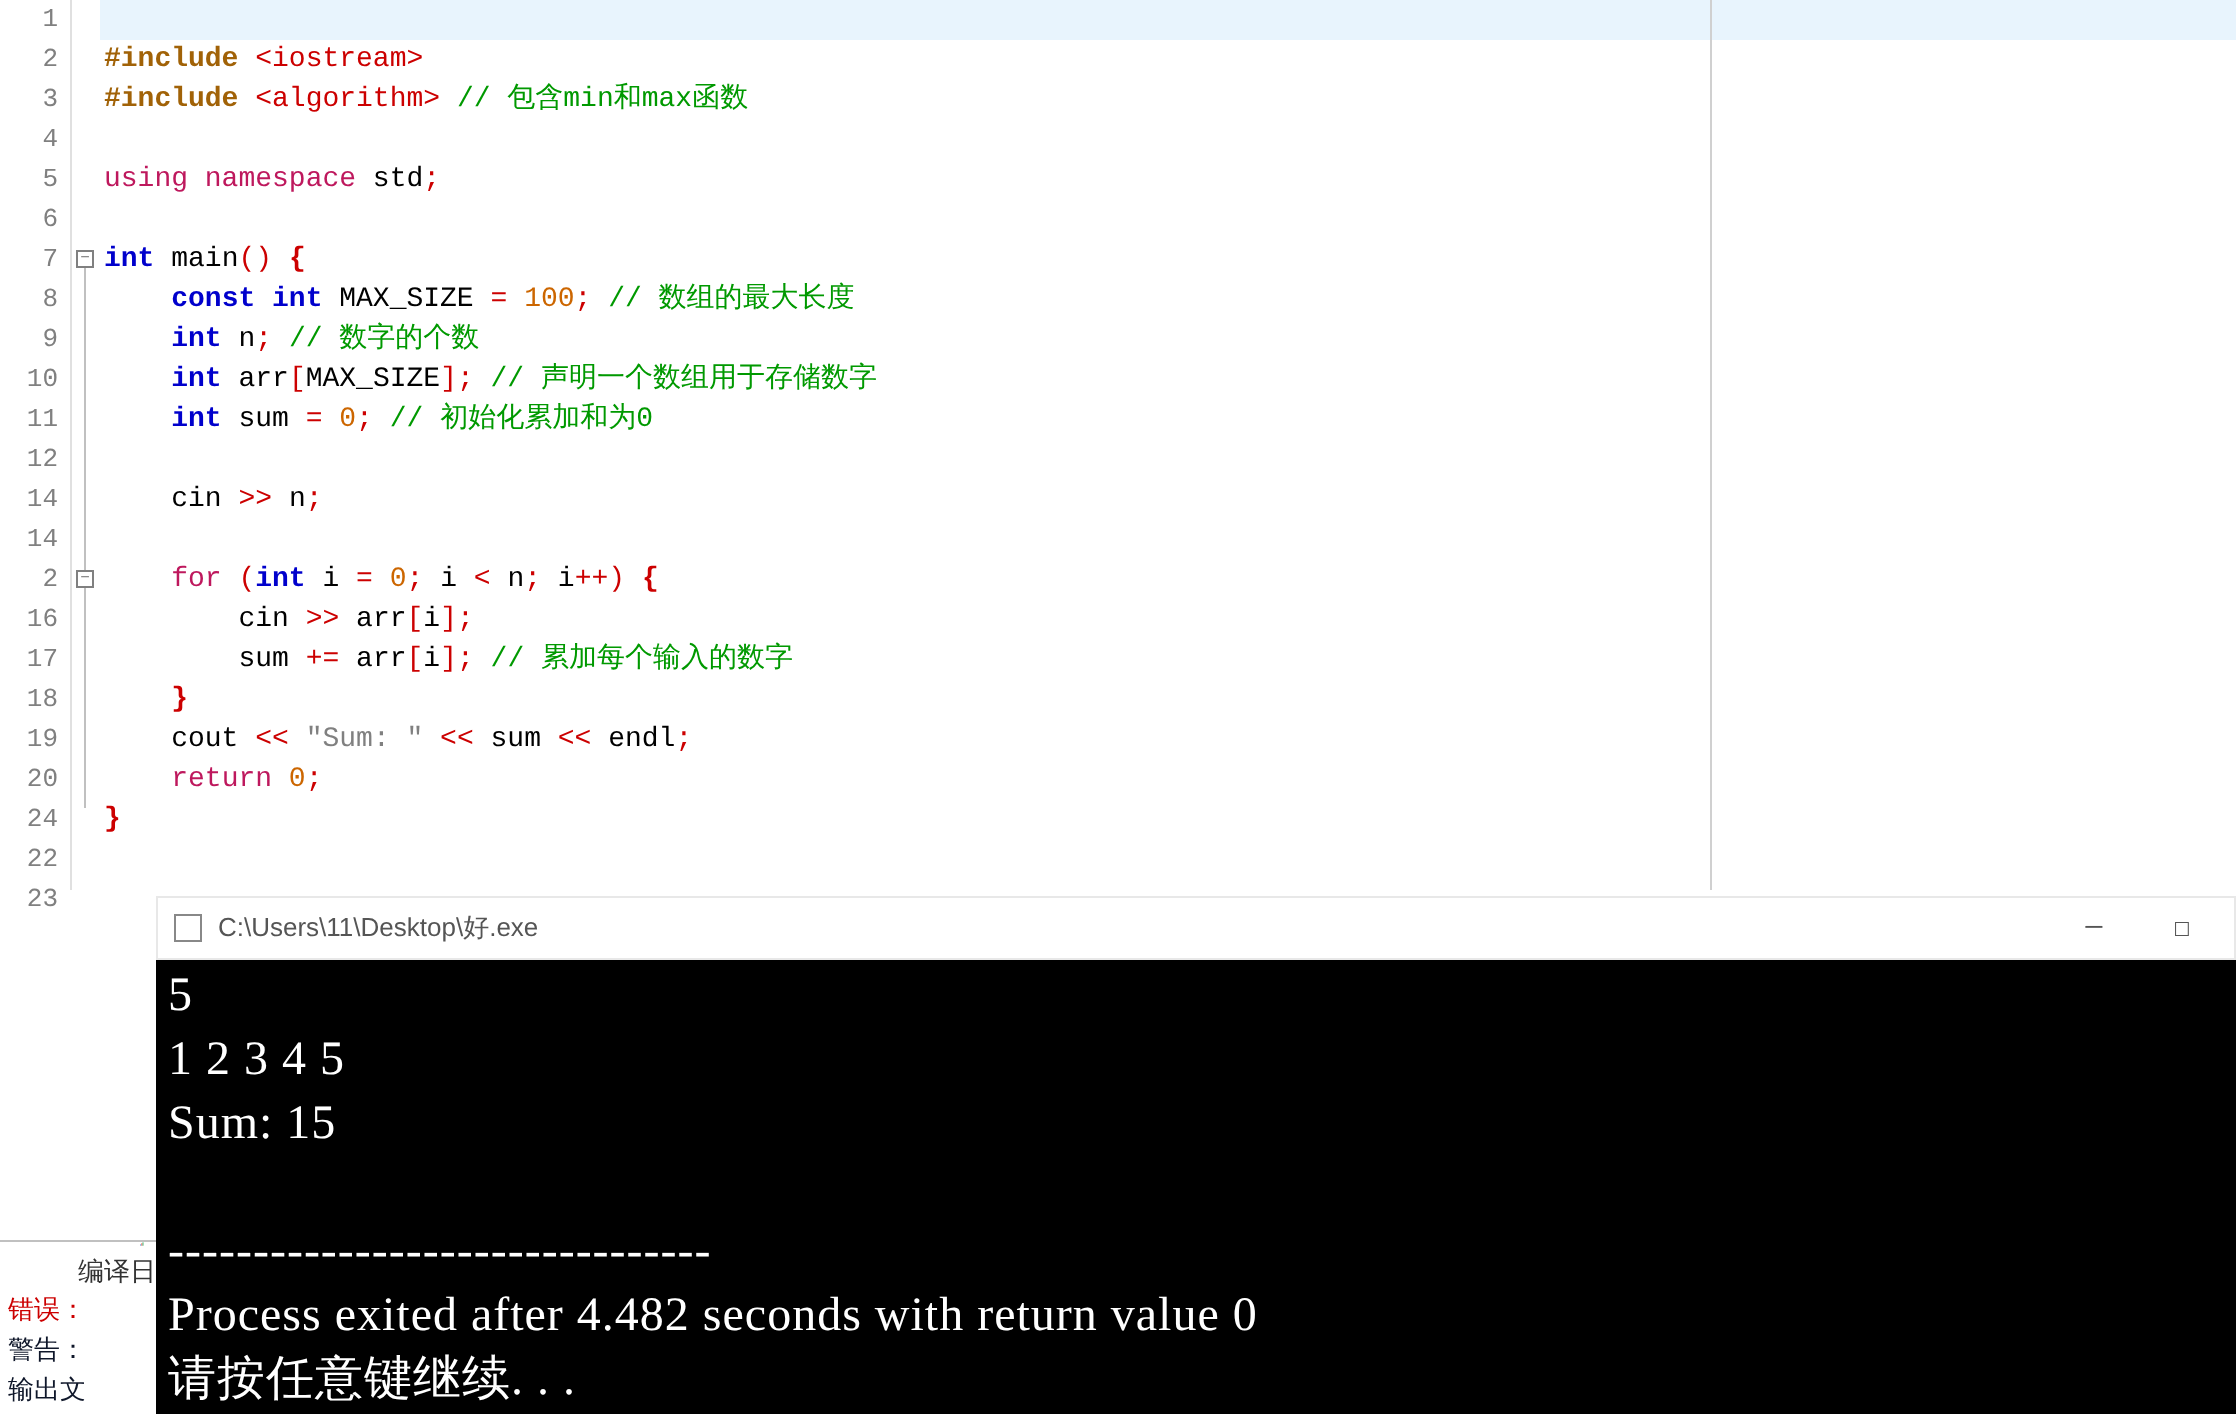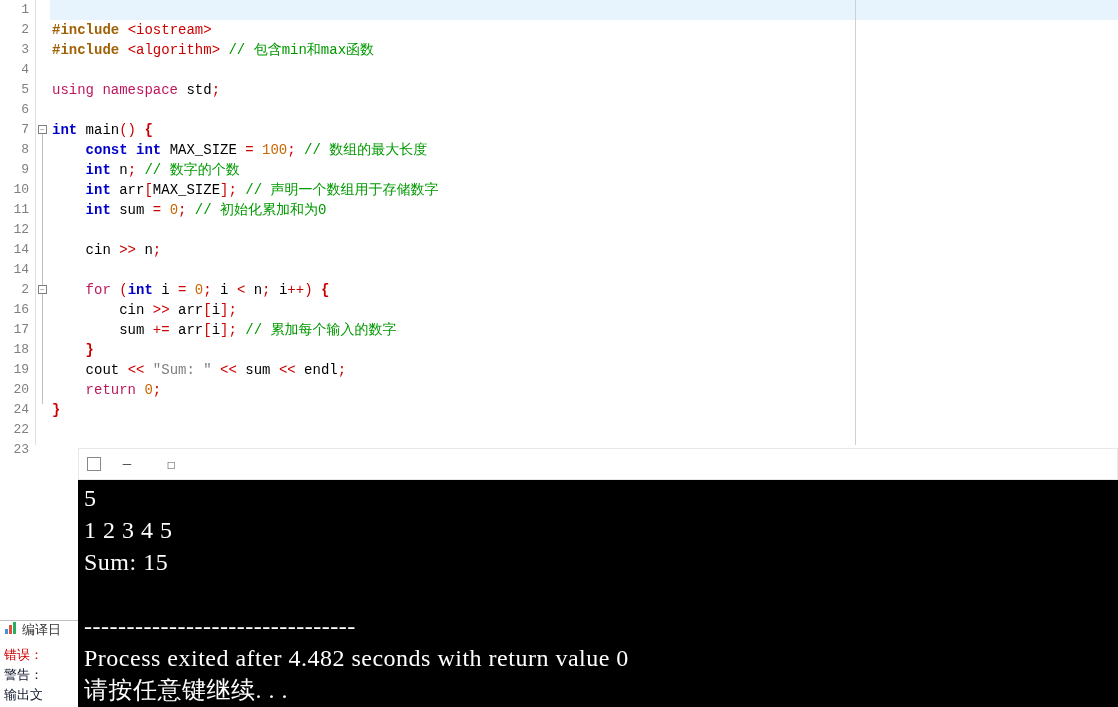--- a/index.html
+++ b/index.html
@@ -90,24 +90,25 @@
       left: 0;
       top: 620px;
       width: 78px;
       background: #fff;
       font-size: 13px;
       color: #333;
       border-top: 1px solid #c0c0c0;
     }
     .tab-row {
       display: flex;
-      align-items: flex-start;
+      align-items: flex-end;
       height: 24px;
-      padding-left: 4px;
+      padding-left: 21px;
       gap: 4px;
+      flex-direction: column;
     }
     .chart-icon { width: 14px; height: 14px; }
     .status-row { padding: 1px 4px; font-size: 13px; color: #c00; }
     .status-row.warn { color: #0f172a; }
     .console-window {
       position: absolute;
       left: 78px;
       top: 448px;
       width: 1040px;
       background: #f9f9f9;
@@ -195,20 +196,21 @@
     <span>编译日</span>
   </div>
   <div class="status-row">错误：</div>
   <div class="status-row warn">警告：</div>
   <div class="status-row warn">输出文</div>
 </div>
 
 <div class="console-window">
   <div class="titlebar">
     <div class="titlebar-icon"></div>
+    <div class="titlebar-text">C:\Users\11\Desktop\好.exe</div>
     <div class="win-btn">—</div>
     <div class="win-btn">☐</div>
   </div>
   <div class="console-body">5
 1 2 3 4 5
 Sum: 15
 
 --------------------------------
 Process exited after 4.482 seconds with return value 0
 请按任意键继续. . .</div>

